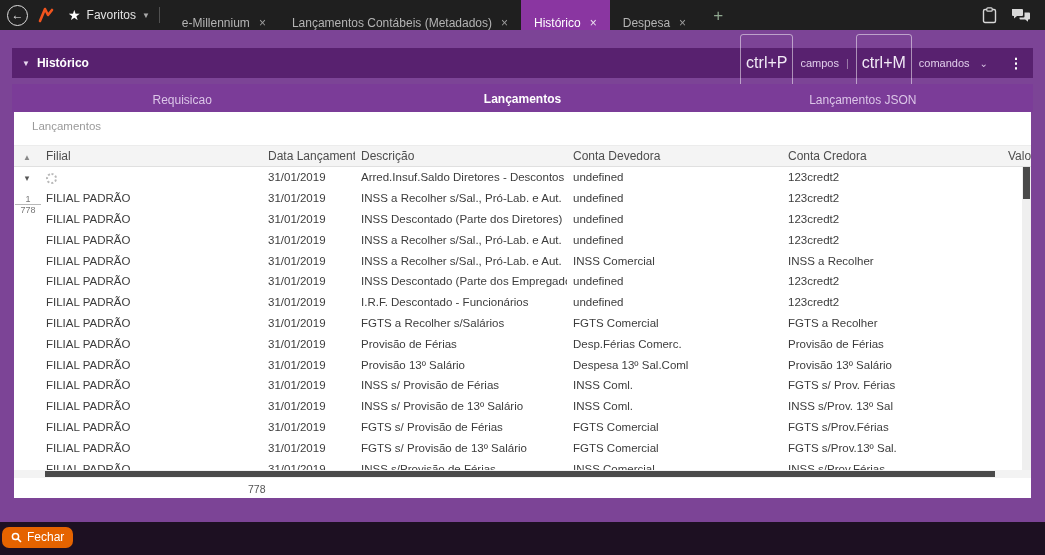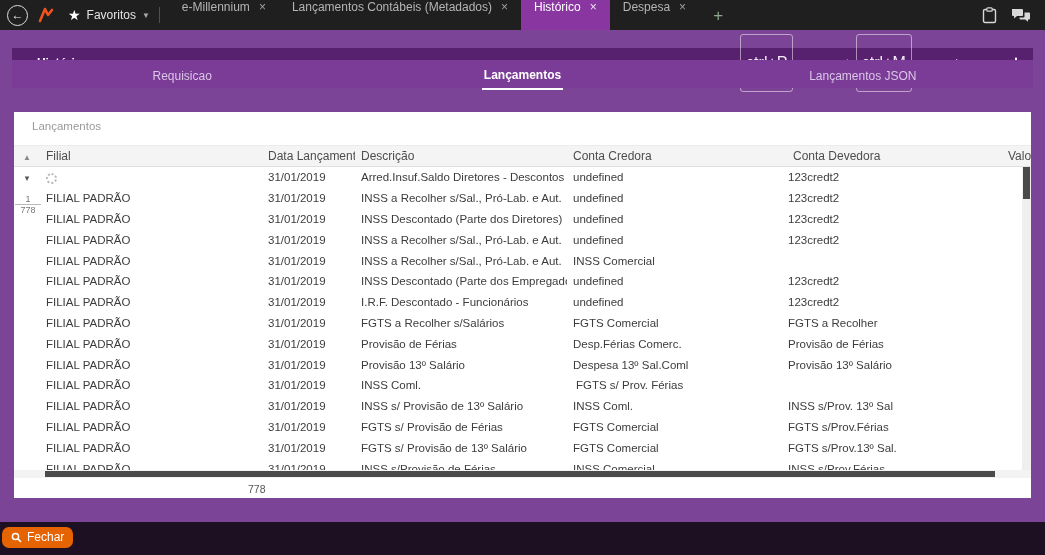--- a/index.html
+++ b/index.html
@@ -13,42 +13,42 @@
 
   
   .topbar{position:absolute;top:0;left:0;right:0;height:30px;background:var(--topbar-bg);display:flex;align-items:center;color:#c9c9c9;z-index:5}
   .back-btn{width:21px;height:21px;border:1.5px solid #dedede;border-radius:50%;display:flex;align-items:center;justify-content:center;margin-left:7px;color:#eee;font-size:12px;line-height:1;cursor:pointer;flex:none}
   .logo{margin-left:9px;display:flex;align-items:center;flex:none}
   .fav{display:flex;align-items:center;gap:6px;margin-left:13px;font-size:12px;color:#e3e3e3;cursor:pointer;flex:none}
   .star{font-size:14px;color:#fff}
   .fav-chev{font-size:8px;color:#a9a9a9}
   .tb-divider{width:1px;height:16px;background:rgba(255,255,255,.22);margin:0 9px;flex:none}
   .tabs{display:flex;height:100%}
-  .tb-tab{display:flex;align-items:flex-start;gap:9px;padding:0 13px;font-size:12px;color:#b4b4b4;height:100%;cursor:pointer;white-space:nowrap}
+  .tb-tab{display:flex;align-items:flex-end;gap:9px;padding:0 13px;font-size:12px;color:#b4b4b4;height:100%;cursor:pointer;white-space:nowrap}
   .tb-tab.active{background:var(--accent-purple);color:#fff}
   .tb-tab-label{white-space:nowrap}
   .tb-tab-close{font-size:12px;opacity:.85}
   .plus{color:#8fa78f;font-size:17px;margin-left:14px;cursor:pointer;line-height:1}
   .spacer{flex:1}
   .tb-icon{margin-right:14px;display:flex;align-items:center;cursor:pointer}
 
   
   .panel-header{position:absolute;top:48px;left:12px;right:12px;height:30px;background:var(--strip-purple);display:flex;align-items:center;justify-content:space-between;color:#fff;padding:0 10px;z-index:2}
   .ph-left{display:flex;align-items:center;gap:7px;font-size:12px;cursor:pointer}
   .ph-caret{font-size:8px;color:#e8d8f0}
   .ph-title{font-weight:bold;font-size:12px}
   .ph-right{display:flex;align-items:center;gap:7px}
   .keycap{border:1px solid rgba(255,255,255,.5);border-radius:3px;padding:19px 5px;font-size:16px;color:#f2eaf6}
   .sc-label{font-size:11px;color:#e0cdea;cursor:pointer}
   .sc-sep{color:rgba(255,255,255,.45);font-size:11px}
   .ph-chev{font-size:10px;color:#d9c5e4;margin-left:3px;cursor:pointer}
   .kebab{font-size:14px;font-weight:bold;margin-left:14px;cursor:pointer;color:#fff}
 
   
-  .panel-tabs{position:absolute;top:60px;left:12px;right:12px;height:28px;background:var(--tabrow-purple);display:flex;z-index:2}
+  .panel-tabs{position:absolute;top:84px;left:12px;right:12px;height:28px;background:var(--tabrow-purple);display:flex;z-index:2}
   .ptab{flex:1;display:flex;align-items:center;justify-content:center;font-size:12px;color:#dcc6e8;cursor:pointer}
   .ptab span{padding:9px 2px 6px}
   .ptab.active{color:#fff}
   .ptab.active span{border-bottom:2px solid #fff;font-weight:bold}
 
   
   .content{position:absolute;top:112px;left:14px;right:14px;height:386px;background:#fff;z-index:2}
   .section-label{position:absolute;top:8px;left:18px;font-size:11.5px;color:#9a9a9a}
   .grid-header{position:absolute;top:33px;left:0;right:0;height:22px;background:#f4f4f4;border-top:1px solid #ececec;border-bottom:1px solid #e0e0e0;display:flex;align-items:center;font-size:12px;color:#4d4d4d}
   .cell{padding:0 6px;white-space:nowrap;overflow:hidden;flex:none}
@@ -161,22 +161,22 @@
   </nav>
 
   <main class="content">
     <div class="section-label">Lançamentos</div>
 
     <div class="grid-header">
       <div class="cell gutter"><span class="sort-icon">▲</span></div>
       <div class="cell c-filial">Filial</div>
       <div class="cell c-data">Data Lançamento</div>
       <div class="cell c-desc">Descrição</div>
+      <div class="cell c-dev">Conta Devedora</div>
       <div class="cell c-cred">Conta Credora</div>
-      <div class="cell c-dev">Conta Devedora</div>
       <div class="cell c-valor">Valor</div>
     </div>
 
     <div class="grid-body">
         <div class="grid-row">
           <div class="cell gutter"><span class="row-caret">▾</span></div>
           <div class="cell c-filial"><span class="spinner"></span></div>
           <div class="cell c-data">31/01/2019</div>
           <div class="cell c-desc">Arred.Insuf.Saldo Diretores - Descontos</div>
           <div class="cell c-dev">undefined</div>
@@ -209,20 +209,21 @@
           <div class="cell c-dev">undefined</div>
           <div class="cell c-cred">123credt2</div>
           <div class="cell c-valor"></div>
         </div>
         <div class="grid-row">
           <div class="cell gutter"></div>
           <div class="cell c-filial">FILIAL PADRÃO</div>
           <div class="cell c-data">31/01/2019</div>
           <div class="cell c-desc">INSS a Recolher s/Sal., Pró-Lab. e Aut.</div>
           <div class="cell c-dev">INSS Comercial</div>
+          <div class="cell c-cred">INSS a Recolher</div>
           <div class="cell c-valor"></div>
         </div>
         <div class="grid-row">
           <div class="cell gutter"></div>
           <div class="cell c-filial">FILIAL PADRÃO</div>
           <div class="cell c-data">31/01/2019</div>
           <div class="cell c-desc">INSS Descontado (Parte dos Empregados)</div>
           <div class="cell c-dev">undefined</div>
           <div class="cell c-cred">123credt2</div>
           <div class="cell c-valor"></div>
@@ -260,20 +261,21 @@
           <div class="cell c-data">31/01/2019</div>
           <div class="cell c-desc">Provisão 13º Salário</div>
           <div class="cell c-dev">Despesa 13º Sal.Coml</div>
           <div class="cell c-cred">Provisão 13º Salário</div>
           <div class="cell c-valor"></div>
         </div>
         <div class="grid-row">
           <div class="cell gutter"></div>
           <div class="cell c-filial">FILIAL PADRÃO</div>
           <div class="cell c-data">31/01/2019</div>
+          <div class="cell c-desc">INSS s/ Provisão de Férias</div>
           <div class="cell c-dev">INSS Coml.</div>
           <div class="cell c-cred">FGTS s/ Prov. Férias</div>
           <div class="cell c-valor"></div>
         </div>
         <div class="grid-row">
           <div class="cell gutter"></div>
           <div class="cell c-filial">FILIAL PADRÃO</div>
           <div class="cell c-data">31/01/2019</div>
           <div class="cell c-desc">INSS s/ Provisão de 13º Salário</div>
           <div class="cell c-dev">INSS Coml.</div>

